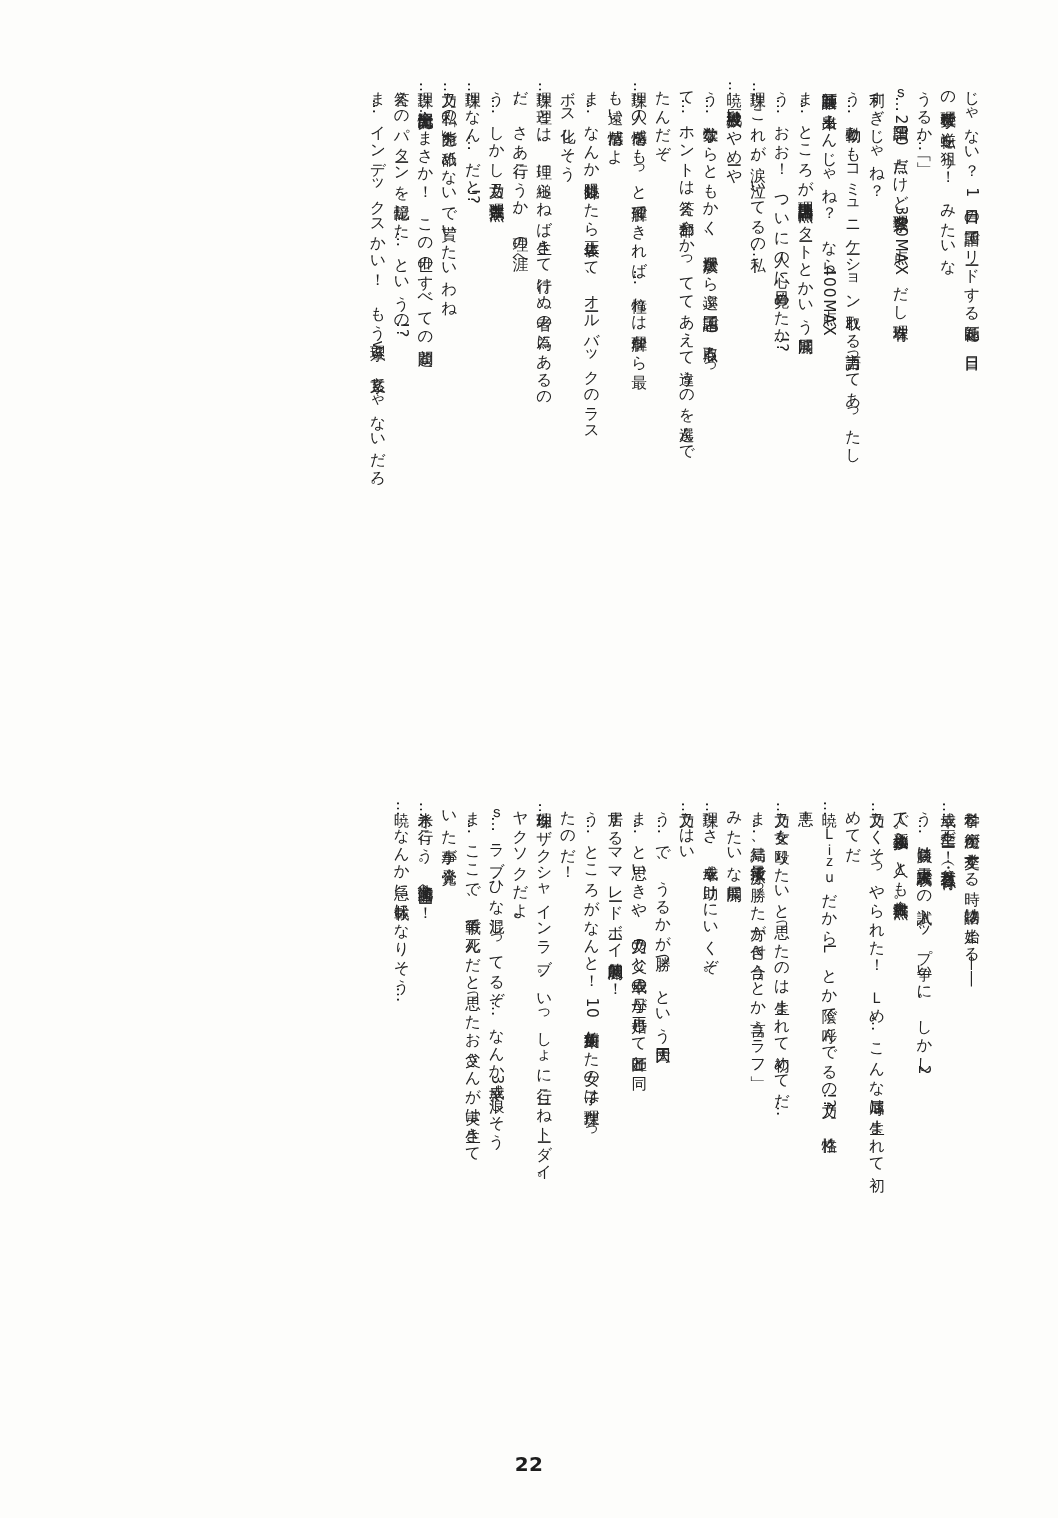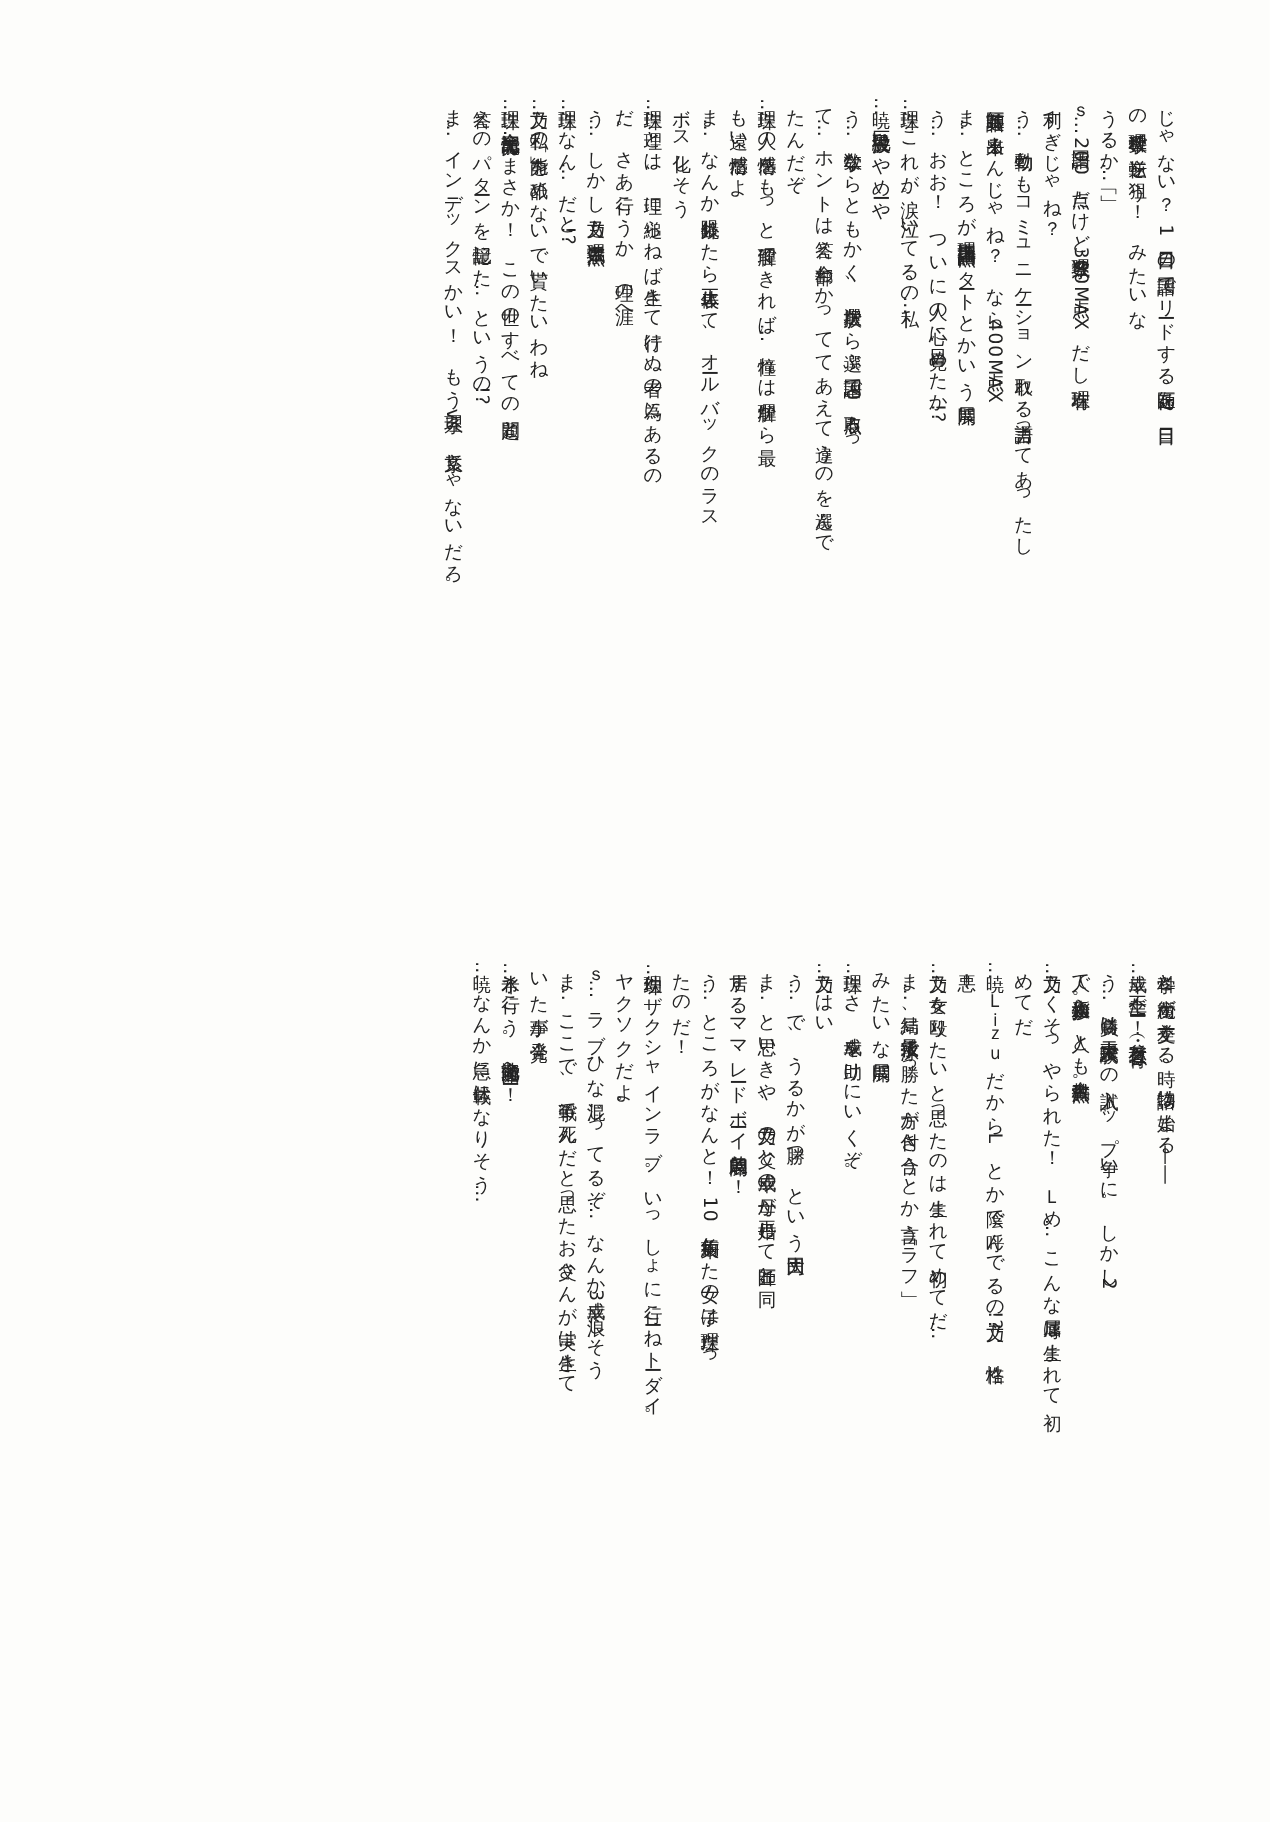--- a/index.html
+++ b/index.html
@@ -126,14 +126,15 @@
     <div class="vline">たのだ！</div>
     <div class="vline">幼理珠…ザクシャインラブ。いっしょに行こーねトーダイ。</div>
     <div class="vline">ヤクソクだよ。</div>
     <div class="vline">ｓ…ラブひな混じってるぞ…なんか成幸3浪しそう</div>
     <div class="vline">ま…ここで、戦争で死んだと思ったお父さんが実は生きて</div>
     <div class="vline">いた事が発覚！</div>
     <div class="vline">水希…行こう。北海道函館へー！</div>
     <div class="vline">暁…なんか急に休載になりそう…</div>
   </div>
 
+  <div class="page-number">22</div>
 
 </div>
 
 </body></html>

